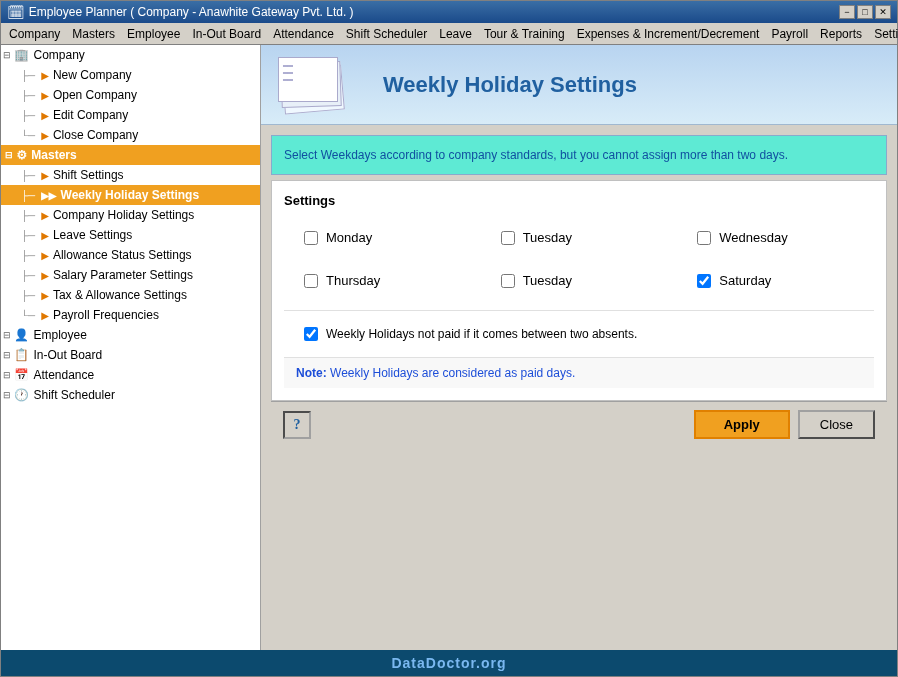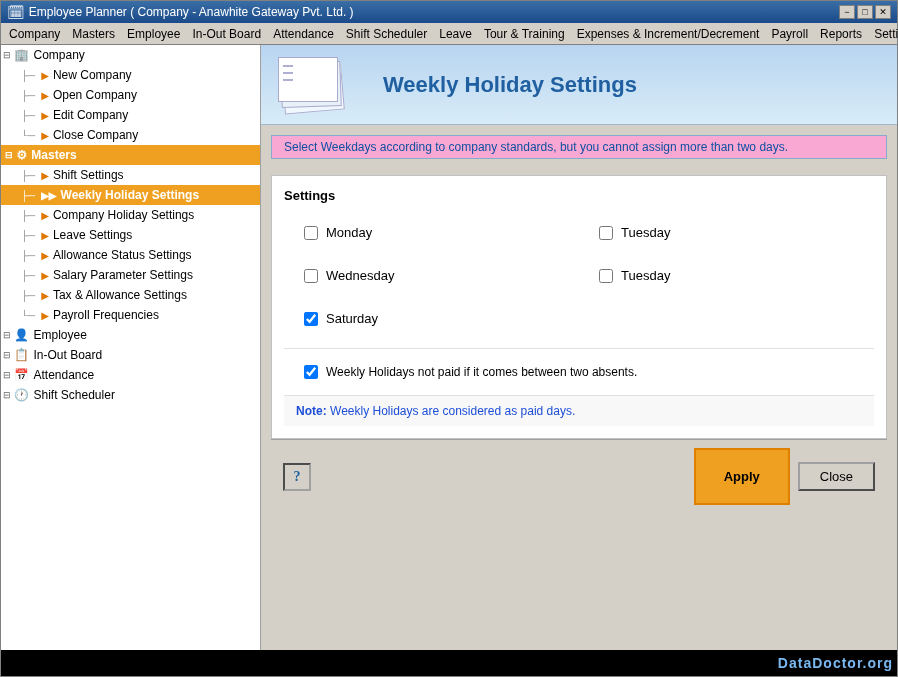--- a/index.html
+++ b/index.html
@@ -40,46 +40,46 @@
     .header-image { width: 90px; height: 65px; position: relative; }
     .paper-stack { width: 80px; height: 60px; position: relative; }
     .paper { position: absolute; background: white; border: 1px solid #ccc; }
     .p1 { width: 60px; height: 45px; top: 15px; left: 10px; transform: rotate(-5deg); background: #f0f8ff; border-color: #aac; }
     .p2 { width: 60px; height: 45px; top: 10px; left: 8px; transform: rotate(-2deg); background: #e8f0f8; border-color: #aac; }
     .p3 { width: 60px; height: 45px; top: 5px; left: 5px; background: white; border-color: #aac; }
     .header-title { font-size: 22px; color: #2060a0; font-weight: bold; margin-left: 20px; }
 
     
     .main-panel { flex: 1; padding: 10px; overflow-y: auto; background: #d4d0c8; }
-    .info-box { background: #f9a8d4; border: 1px solid #88aacc; padding: 4px 12px; color: #1050a0; margin-bottom: 16px; font-size: 12px; }
+    .info-box { background: #5eead4; border: 1px solid #88aacc; padding: 12px 12px; color: #1050a0; margin-bottom: 5px; font-size: 12px; }
     .settings-box { background: white; border: 1px solid #c0c0c0; padding: 12px; }
     .settings-label { font-weight: bold; font-size: 13px; margin-bottom: 16px; }
 
     
-    .checkboxes-grid { display: grid; grid-template-columns: 1fr 1fr; gap: 16px 40px; padding: 0 20px; margin-bottom: 16px; }
+    .checkboxes-grid { display: grid; grid-template-columns: 1fr 1fr 1fr; gap: 16px 40px; padding: 0 20px; margin-bottom: 16px; }
     .checkbox-row { display: flex; align-items: center; gap: 8px; padding: 6px 0; }
     .checkbox-row input[type=checkbox] { width: 14px; height: 14px; cursor: pointer; }
     .checkbox-row label { font-size: 13px; cursor: pointer; }
 
     .checkbox-note-row { display: flex; align-items: center; gap: 8px; padding: 16px 20px; border-top: 1px solid #e0e0e0; margin-top: 4px; }
     .checkbox-note-row input[type=checkbox] { width: 14px; height: 14px; cursor: pointer; }
     .checkbox-note-row label { font-size: 12px; cursor: pointer; }
 
     .note-text { font-size: 12px; padding: 8px 12px; color: #1d4ed8; border-top: 1px solid #e0e0e0; background: #f8f8f8; }
     .note-text strong { font-weight: bold; }
 
     
     .bottom-bar { background: #d4d0c8; border-top: 1px solid #a0a0a0; padding: 8px 12px; display: flex; align-items: center; gap: 8px; }
     .help-btn { width: 28px; height: 28px; background: #d4d0c8; border: 2px inset #a0a0a0; display: flex; align-items: center; justify-content: center; font-size: 14px; color: #2060a0; font-weight: bold; cursor: pointer; font-family: serif; }
     .btn-spacer { flex: 1; }
-    .btn-apply { padding: 19px 28px; background: #f0a020; border: 2px solid #e08000; color: black; cursor: pointer; font-size: 13px; font-weight: bold; }
+    .btn-apply { padding: 5px 28px; background: #f0a020; border: 2px solid #e08000; color: black; cursor: pointer; font-size: 13px; font-weight: bold; }
     .btn-close { padding: 5px 20px; background: #d4d0c8; border: 2px outset #a0a0a0; color: black; cursor: pointer; font-size: 13px; }
 
     
-    .status-bar { background: #000000; color: white; text-align: center; padding: 4px; font-size: 14px; font-weight: bold; letter-spacing: 1px; height: 26px; display: flex; align-items: center; justify-content: flex-end; }
+    .status-bar { background: #0c4a6e; color: white; text-align: center; padding: 4px; font-size: 14px; font-weight: bold; letter-spacing: 1px; height: 26px; display: flex; align-items: center; justify-content: center; }
     .status-bar span { color: #7ab8f0; }
 
     
     .sidebar::-webkit-scrollbar { width: 8px; }
     .sidebar::-webkit-scrollbar-track { background: #d4d0c8; }
     .sidebar::-webkit-scrollbar-thumb { background: #a0a0a0; border: 1px solid #808080; }
     .tree-line { color: #888; font-size: 10px; margin-right: 2px; }
   </style>
 </head>
 <body>
@@ -259,20 +259,24 @@
             <div class="checkbox-row">
               <input type="checkbox" id="tuesday" style="">
               <label for="tuesday">Tuesday</label>
             </div>
 
             <div class="checkbox-row">
               <input type="checkbox" id="wednesday" style="">
               <label for="wednesday">Wednesday</label>
             </div>
 
+            <div class="checkbox-row">
+              <input type="checkbox" id="thursday" style="">
+              <label for="thursday">Thursday</label>
+            </div>
 
             <div class="checkbox-row">
               <input type="checkbox" id="friday" style="">
               <label for="friday">Tuesday</label>
             </div>
 
             <div class="checkbox-row">
               <input type="checkbox" id="saturday" checked="" style="">
               <label for="saturday">Saturday</label>
             </div>

